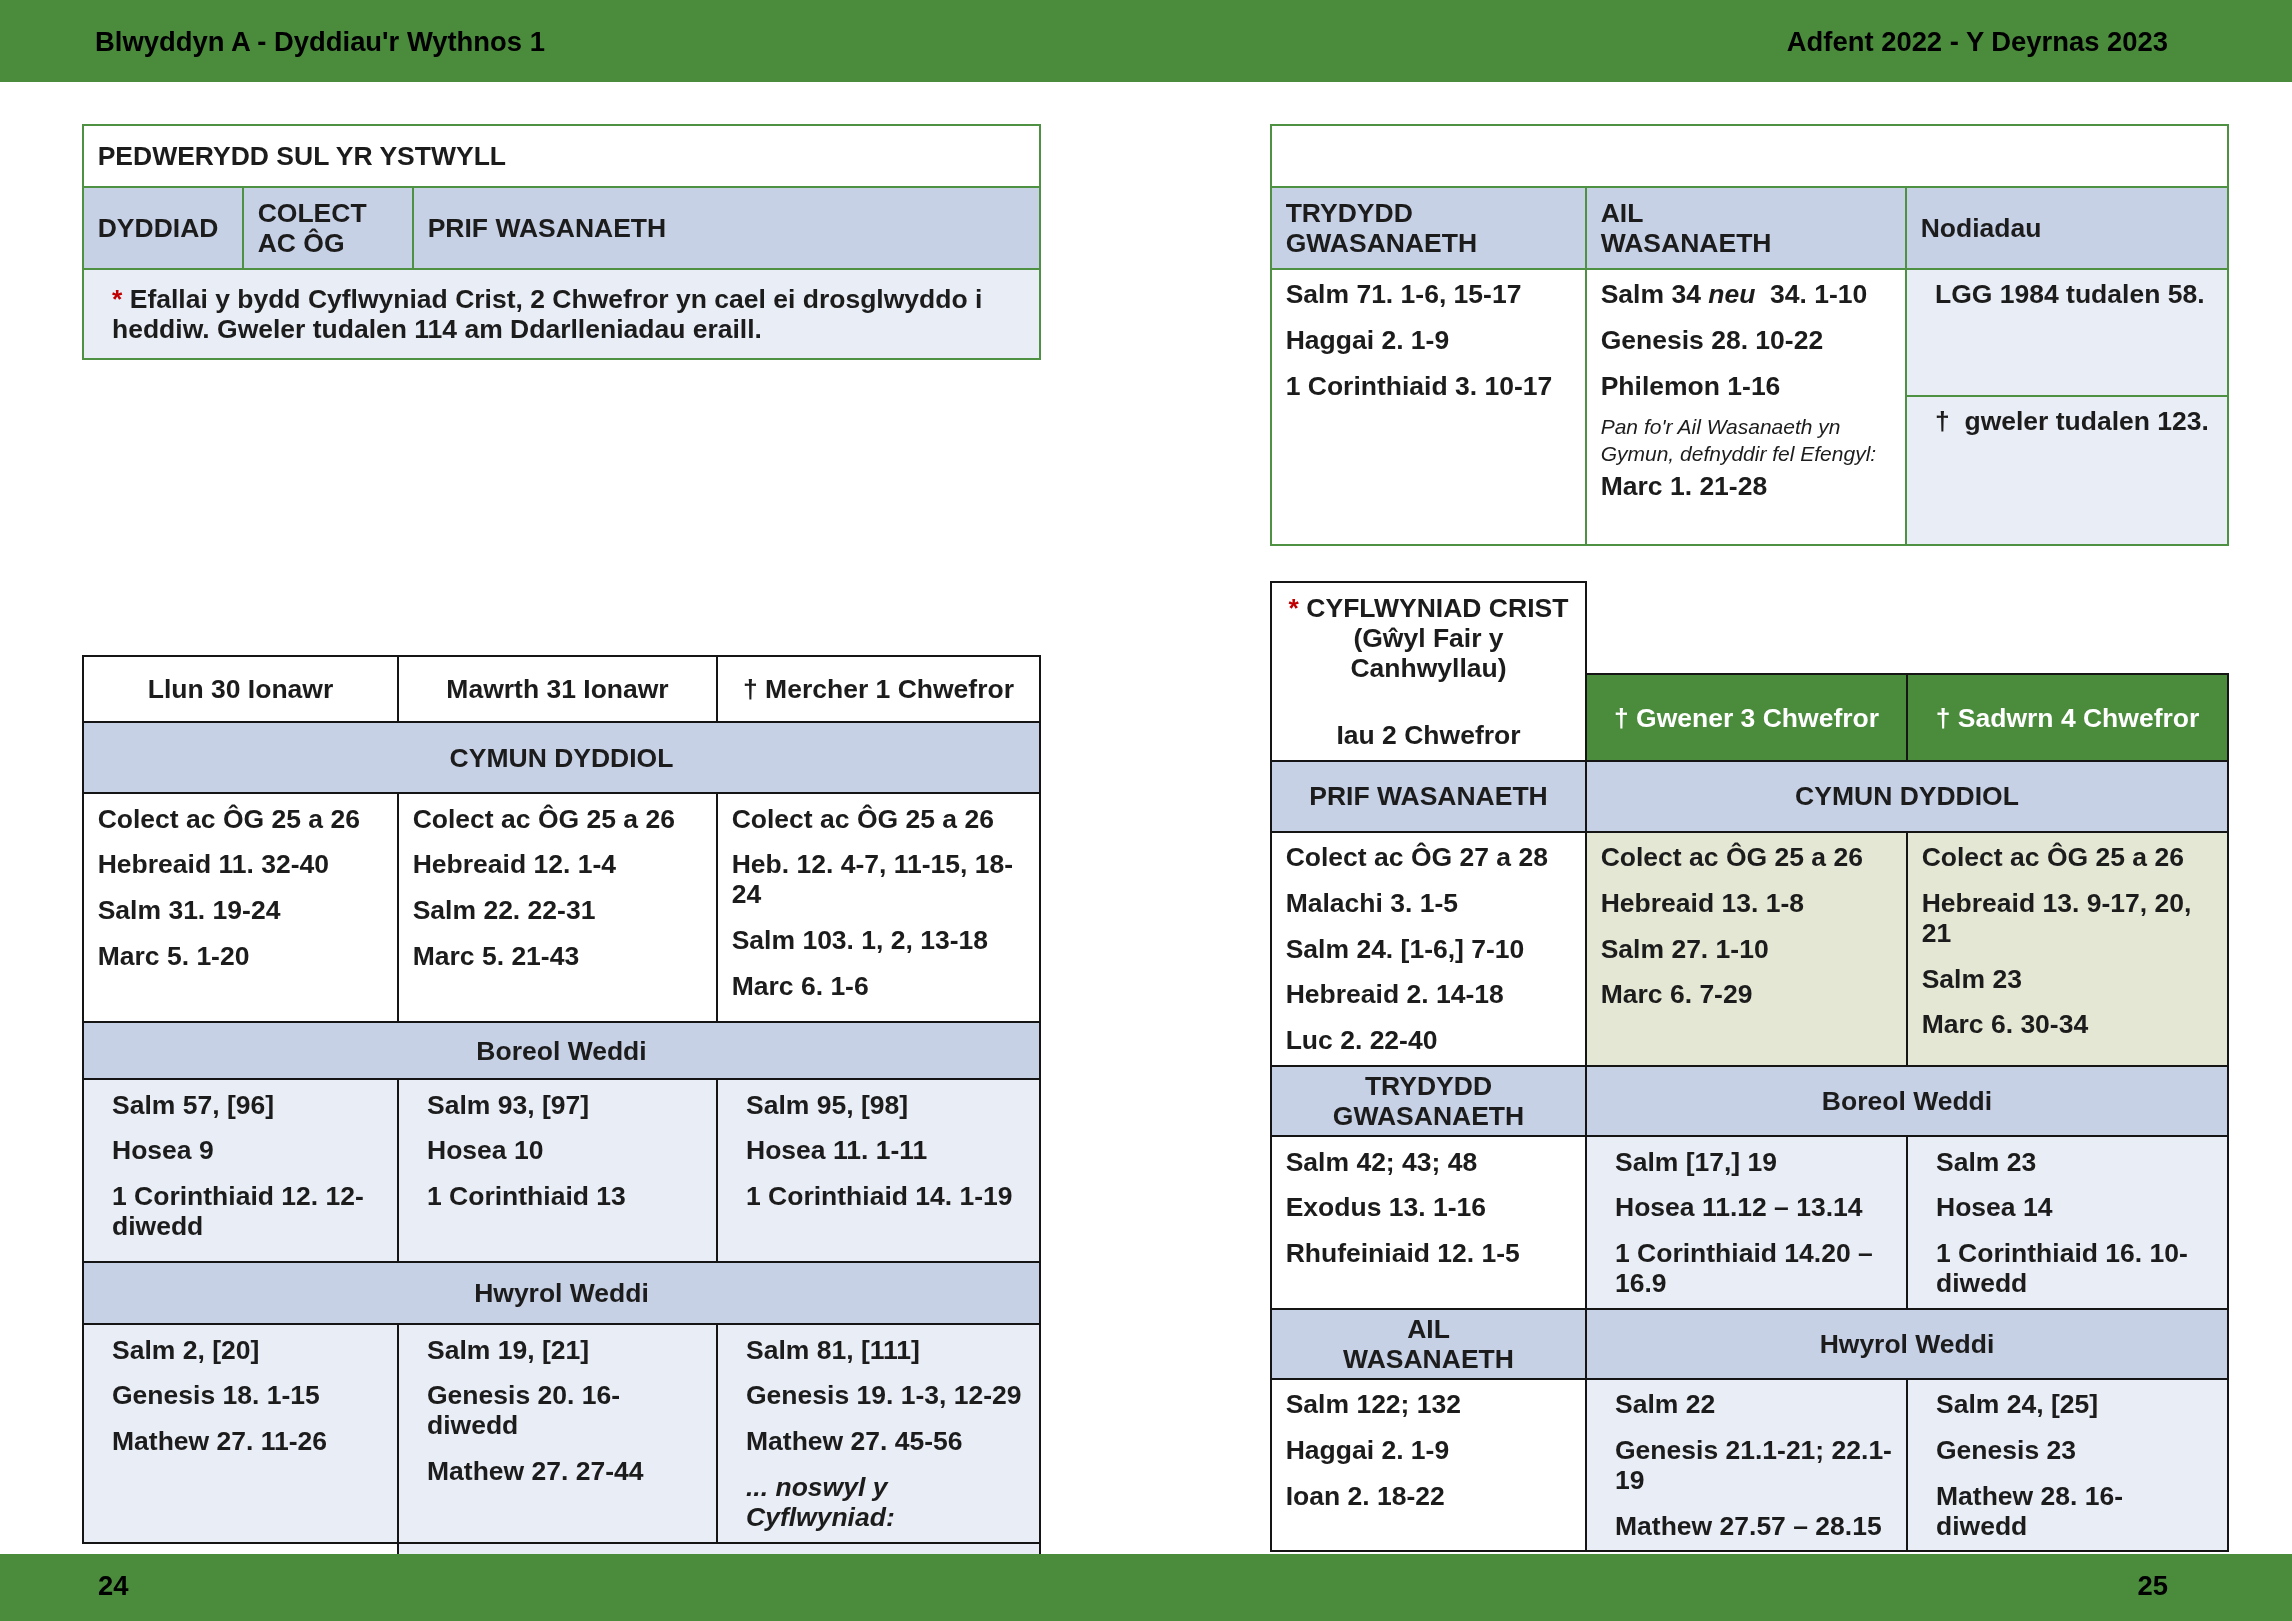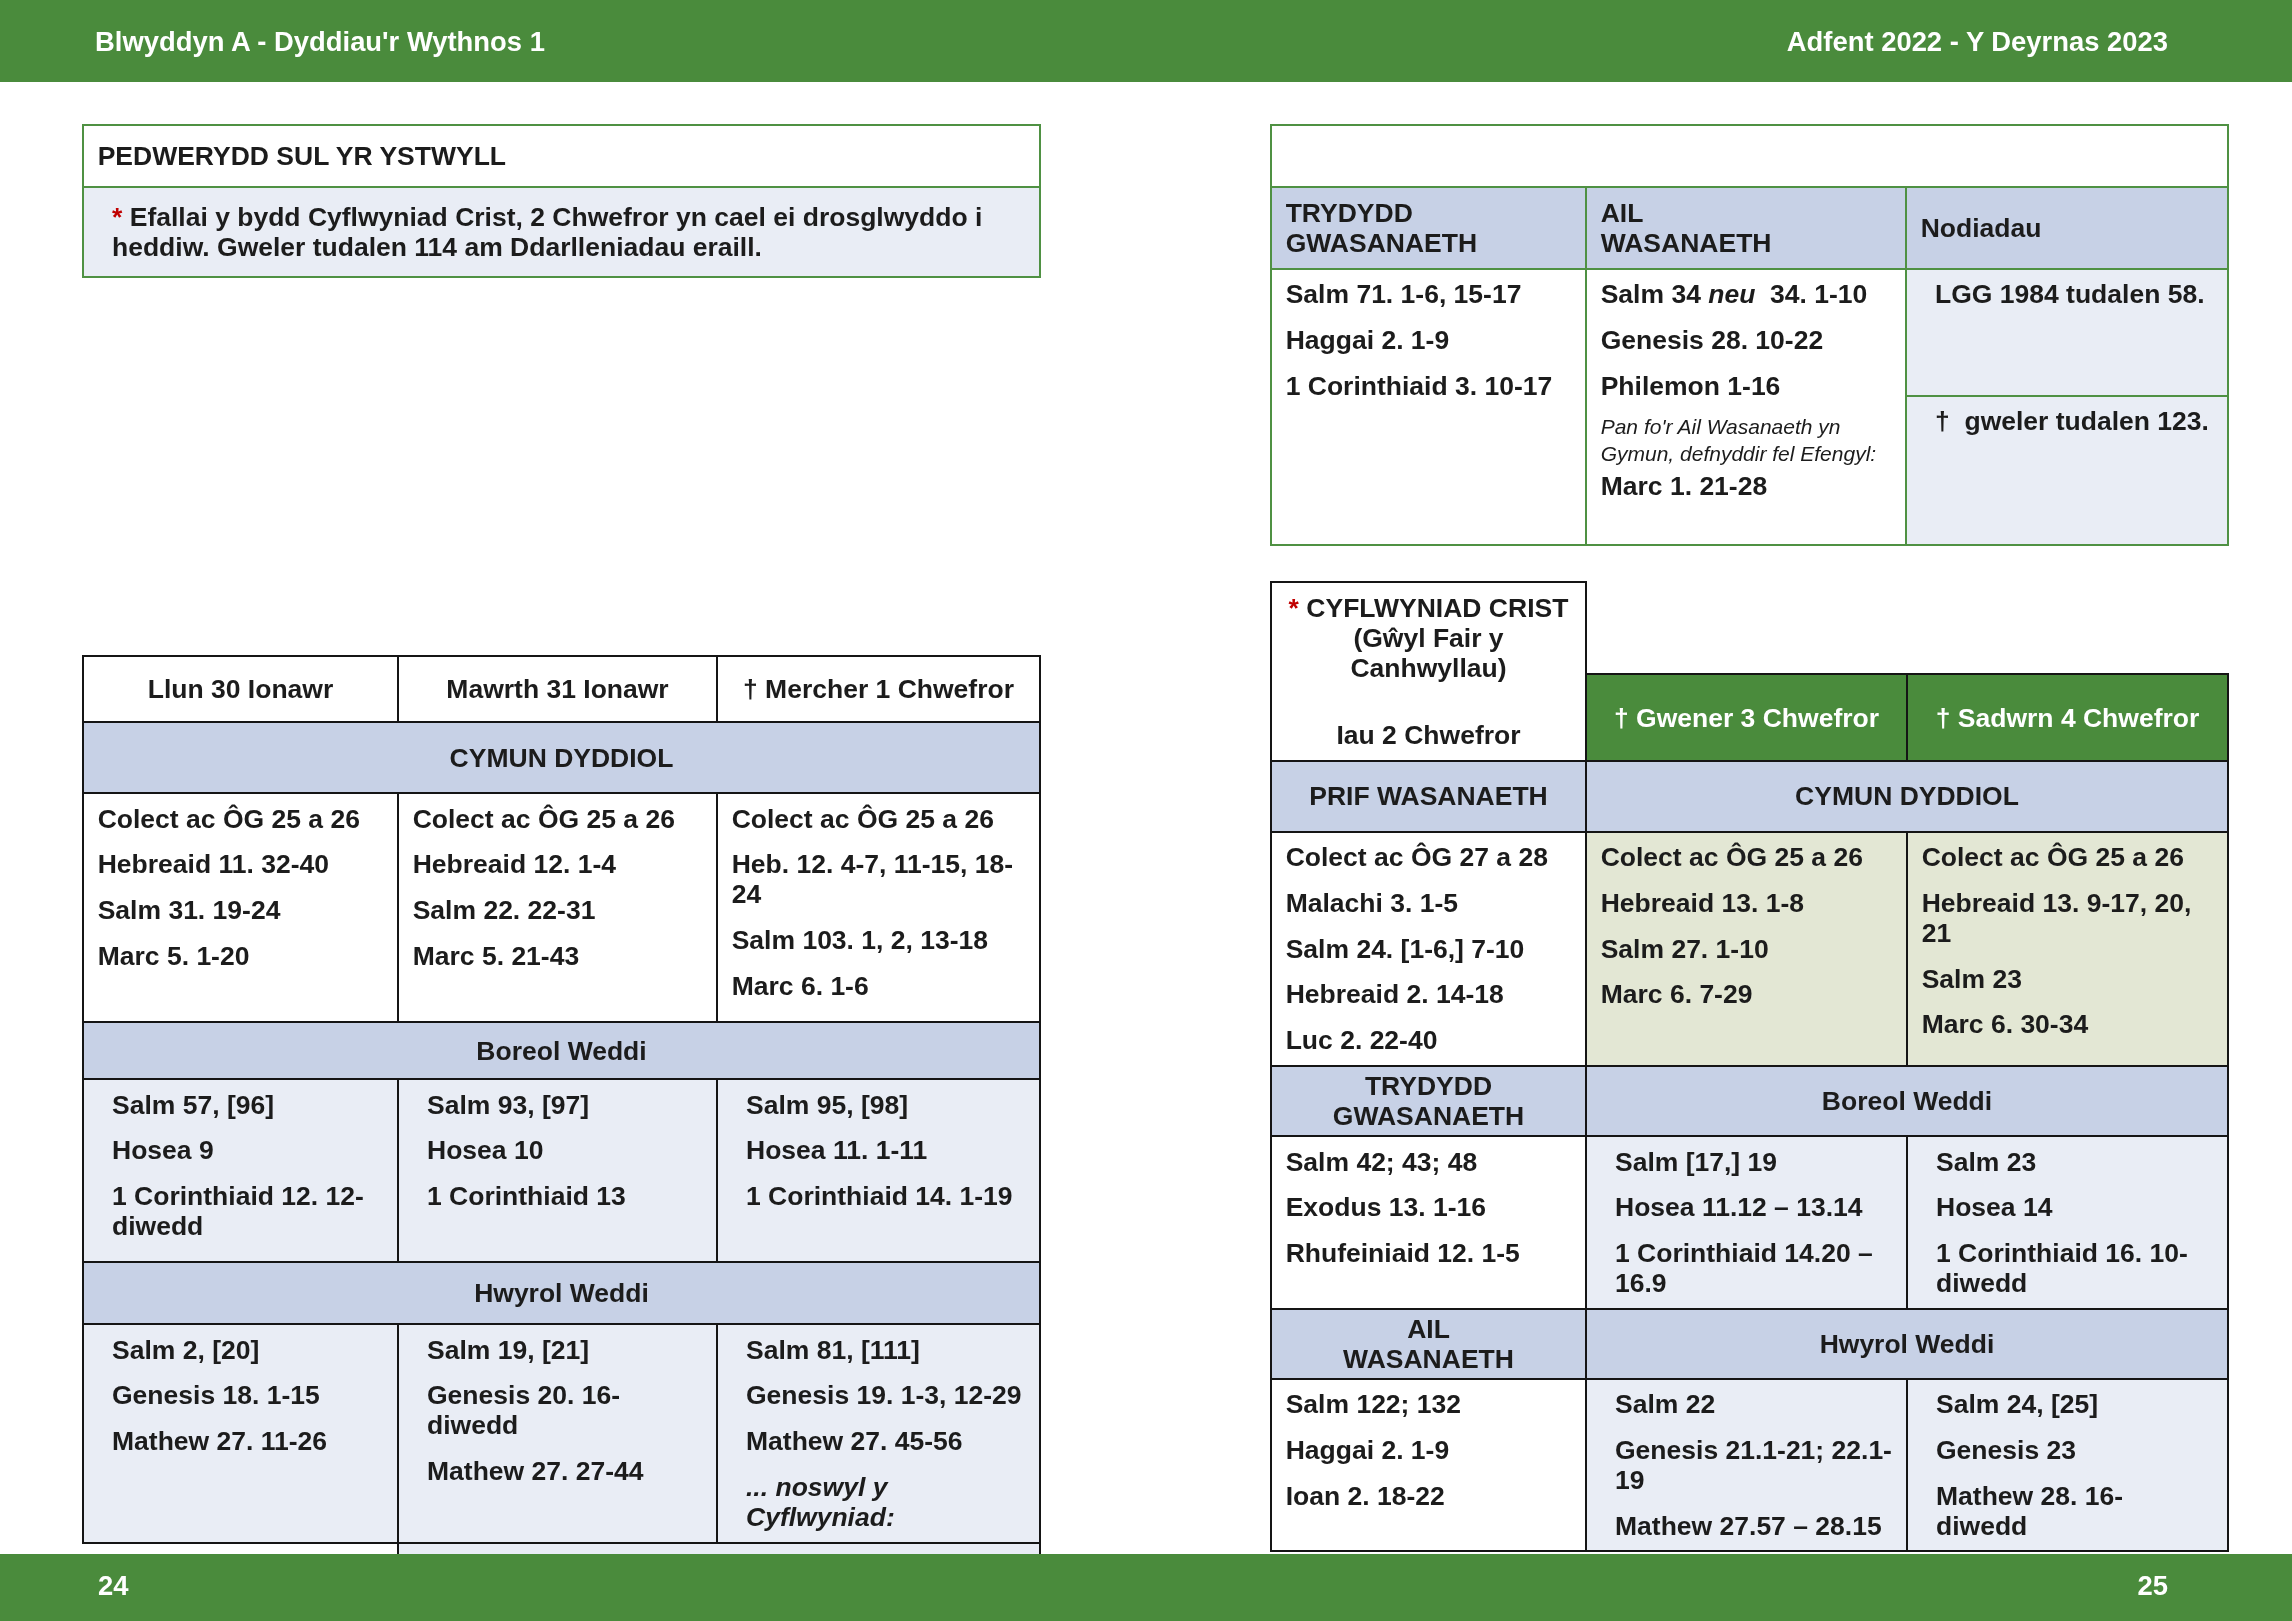--- a/index.html
+++ b/index.html
@@ -5,21 +5,21 @@
   * { margin:0; padding:0; box-sizing:border-box; }
   html,body { width:2293px; height:1621px; }
   body {
     position:relative; background:#ffffff; overflow:hidden;
     font-family:"Liberation Sans", sans-serif; font-weight:bold; color:#1c1c1c;
   }
 
   
   .topbar { position:absolute; left:0; top:0; width:2293px; height:82px; background:#4a8b3c; }
   .botbar { position:absolute; left:0; top:1554px; width:2293px; height:68px; background:#4a8b3c; }
-  .bar-text { position:absolute; color:#ffffff; font-size:27.4px; line-height:31px; }
+  .bar-text { position:absolute; color:#000000; font-size:27.4px; line-height:31px; }
   .topbar .bar-left  { left:95px;  top:25.5px; }
   .topbar .bar-right { right:125px; top:25.5px; }
   .botbar .bar-left  { left:98px; top:15.7px; }
   .botbar .bar-right { right:125px; top:15.7px; }
 
   
   table { border-collapse:collapse; table-layout:fixed; position:absolute; background:#ffffff; }
   td { vertical-align:top; padding:9.8px 13.7px; font-size:26.5px; line-height:30px; overflow:hidden; }
   .tbl-green td { border:2.9px solid #4f9143; }
   .tbl-black td { border:2.9px solid #151515; }
@@ -58,20 +58,28 @@
 
 <table class="tbl-green" style="left:82px; top:124px; width:957px;">
   <colgroup>
       <col style="width:160px">
       <col style="width:170px">
       <col style="width:627px">
     </colgroup>
   <tbody>
       <tr style="height:62px">
     <td colspan="3" class="hdr">PEDWERYDD SUL YR YSTWYLL</td>
+  </tr>
+  <tr style="height:74px">
+    <td class="bg-blue hdr">DYDDIAD</td>
+    <td class="bg-blue hdr lines">
+          <p>COLECT</p>
+          <p>AC ÔG</p>
+        </td>
+    <td class="bg-blue hdr">PRIF WASANAETH</td>
   </tr>
   <tr style="height:90px">
     <td colspan="3" class="bg-lblue" style="vertical-align:middle">
       <span class="red">*</span>
       <span>Efallai y bydd Cyflwyniad Crist, 2 Chwefror yn cael ei drosglwyddo i heddiw. Gweler tudalen 114 am Ddarlleniadau eraill.</span>
     </td>
   </tr>
 </tbody>
   </table>
 

